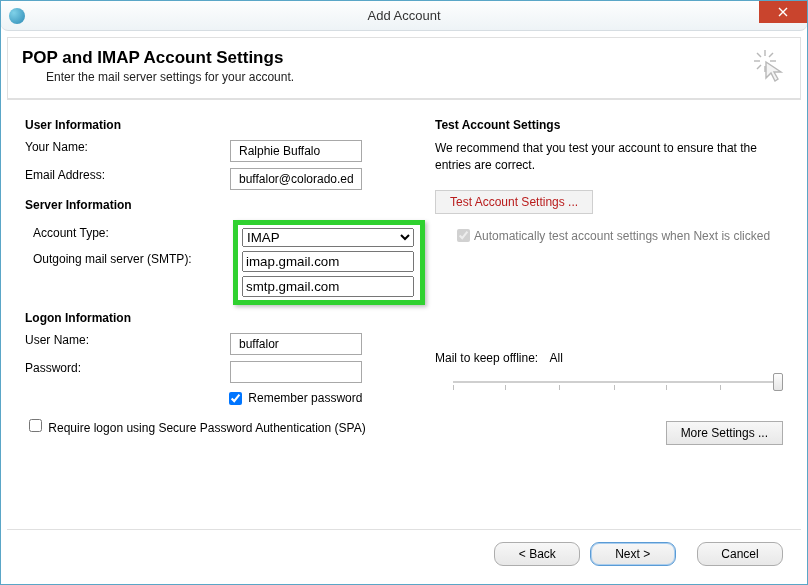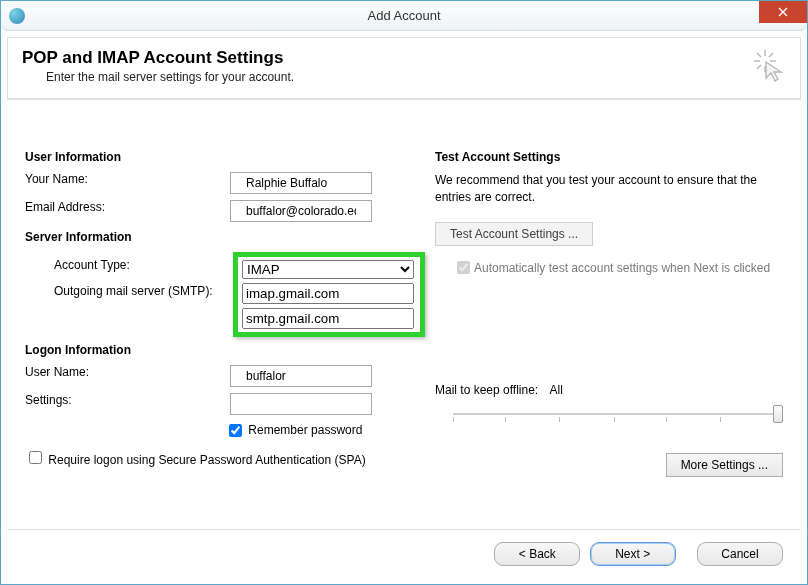--- a/index.html
+++ b/index.html
@@ -70,43 +70,42 @@
     color: #222;
   }
   .header-icon {
     position: absolute;
     right: 14px; top: 10px;
     color: #b8b8b8;
   }
   .body {
     padding: 18px 24px 10px 24px;
     display: flex;
-    margin-top: 32px;
   }
   .col-left { width: 400px; }
   .col-right { flex: 1; padding-left: 10px; }
   .section-title {
     font-weight: bold;
     margin: 0 0 8px 0;
     font-size: 12px;
   }
   .row {
     display: flex;
     align-items: flex-start;
     margin-bottom: 6px;
   }
   .row label.lbl {
     width: 205px;
     font-size: 12px;
   }
   .row input.txt, .row select.sel {
-    width: 142px;
+    width: 132px;
     height: 22px;
     border: 1px solid #a8a8a8;
-    padding: 1px 15px;
+    padding: 1px 8px;
     font-family: inherit;
     font-size: 12px;
     background: #fff;
   }
   .highlight-box {
     border: 5px solid #2fd12f;
     padding: 3px 4px;
     margin-left: -6px;
     margin-bottom: 6px;
     box-shadow: 2px 2px 4px rgba(0,0,0,0.25);
@@ -116,21 +115,21 @@
   }
   .highlight-box .inrow {
     margin-bottom: 4px;
   }
   .highlight-box .inrow:last-child { margin-bottom: 0; }
   .highlight-box input.txt, .highlight-box select.sel {
     width: 172px;
   }
   .server-labels {
     position: absolute;
-    left: 29px;
+    left: 8px;
     width: 200px;
   }
   .server-labels div {
     height: 26px;
     display: flex;
     align-items: center;
   }
   .server-block { position: relative; }
   .cb-row {
     margin-left: 200px;
@@ -141,21 +140,21 @@
   .btn {
     border: 1px solid #adadad;
     background: linear-gradient(#f7f7f7,#e8e8e8);
     padding: 4px 14px;
     font-family: inherit;
     font-size: 12px;
     cursor: pointer;
     min-width: 76px;
   }
   .btn:disabled, .btn.disabled {
-    color: #404040;
+    color: #b91c1c;
     background: #f3f3f3;
     border-color: #cfcfcf;
     cursor: default;
   }
   .test-desc { margin-bottom: 16px; line-height: 1.4; }
   .test-btn-row { margin-bottom: 14px; }
   .auto-test {
     display: flex;
     align-items: flex-start;
     margin-left: 18px;
@@ -292,21 +291,21 @@
           </div>
         </div>
       </div>
 
       <div class="section-title" style="margin-top:4px">Logon Information</div>
       <div class="row">
         <label class="lbl">User Name:</label>
         <input class="txt" type="text" value="buffalor" style="">
       </div>
       <div class="row">
-        <label class="lbl">Settings:</label>
+        <label class="lbl">Password:</label>
         <input class="txt" type="password" value="" style="">
       </div>
       <div class="cb-row">
         <label>
           <input type="checkbox" checked="" style="">
           <span>Remember password</span>
         </label>
       </div>
       <div style="margin-top:6px">
         <label>

